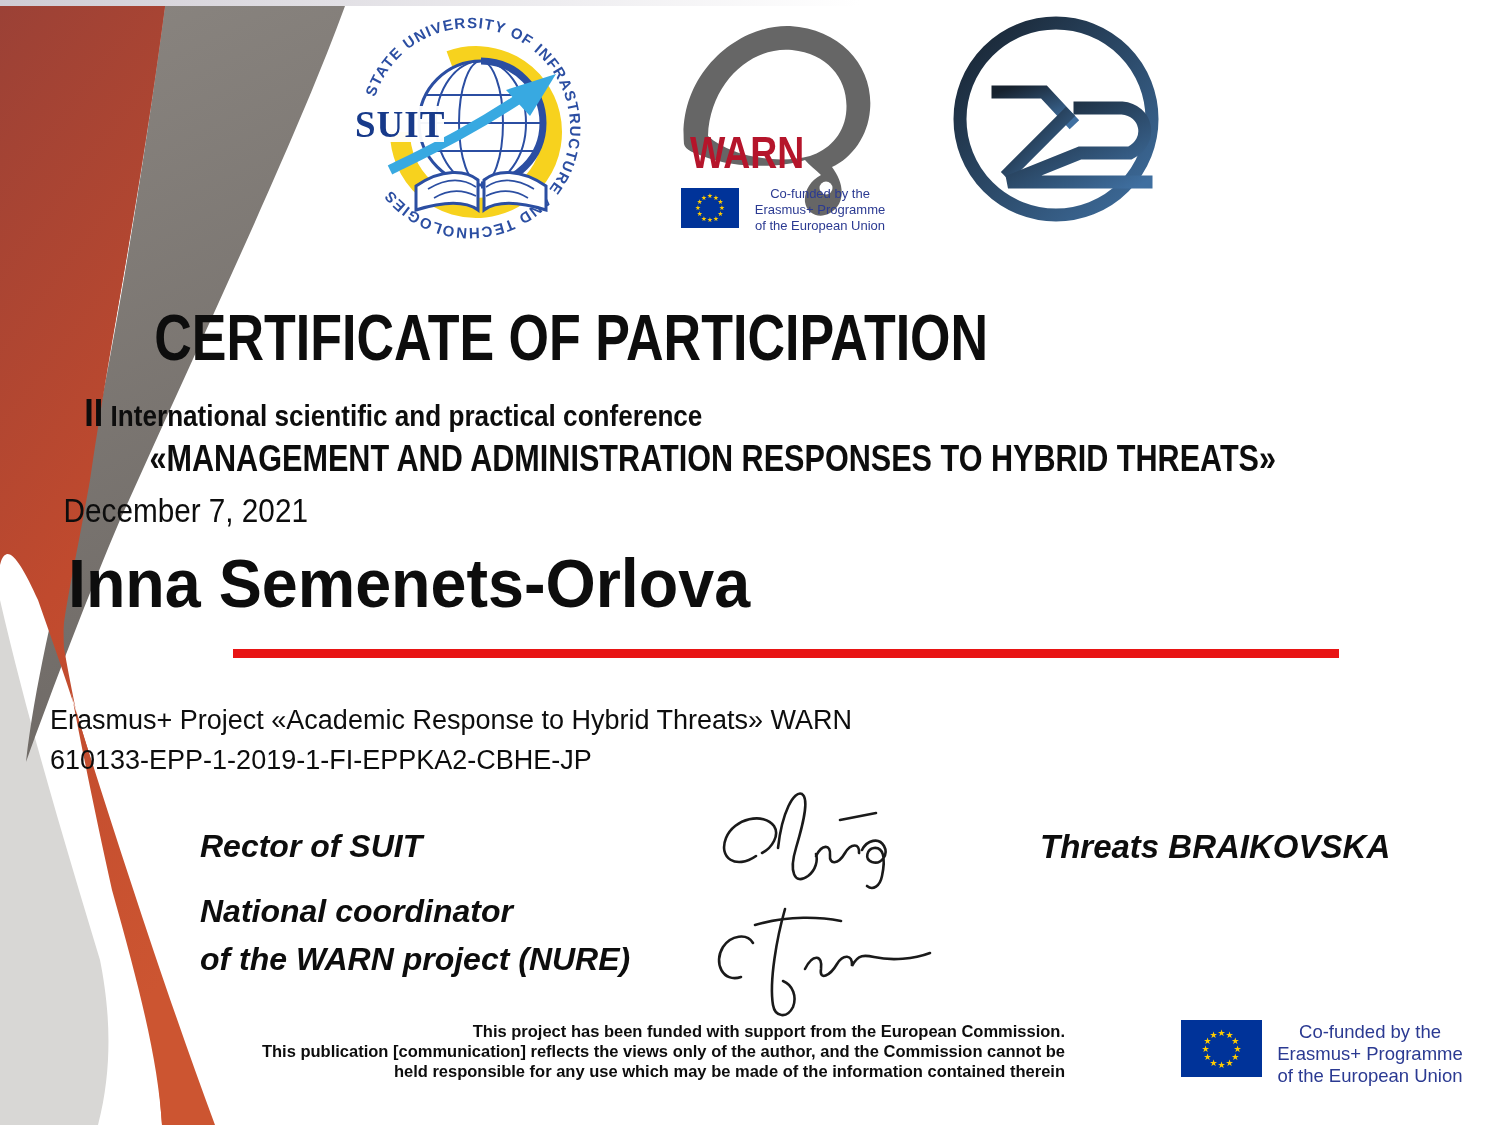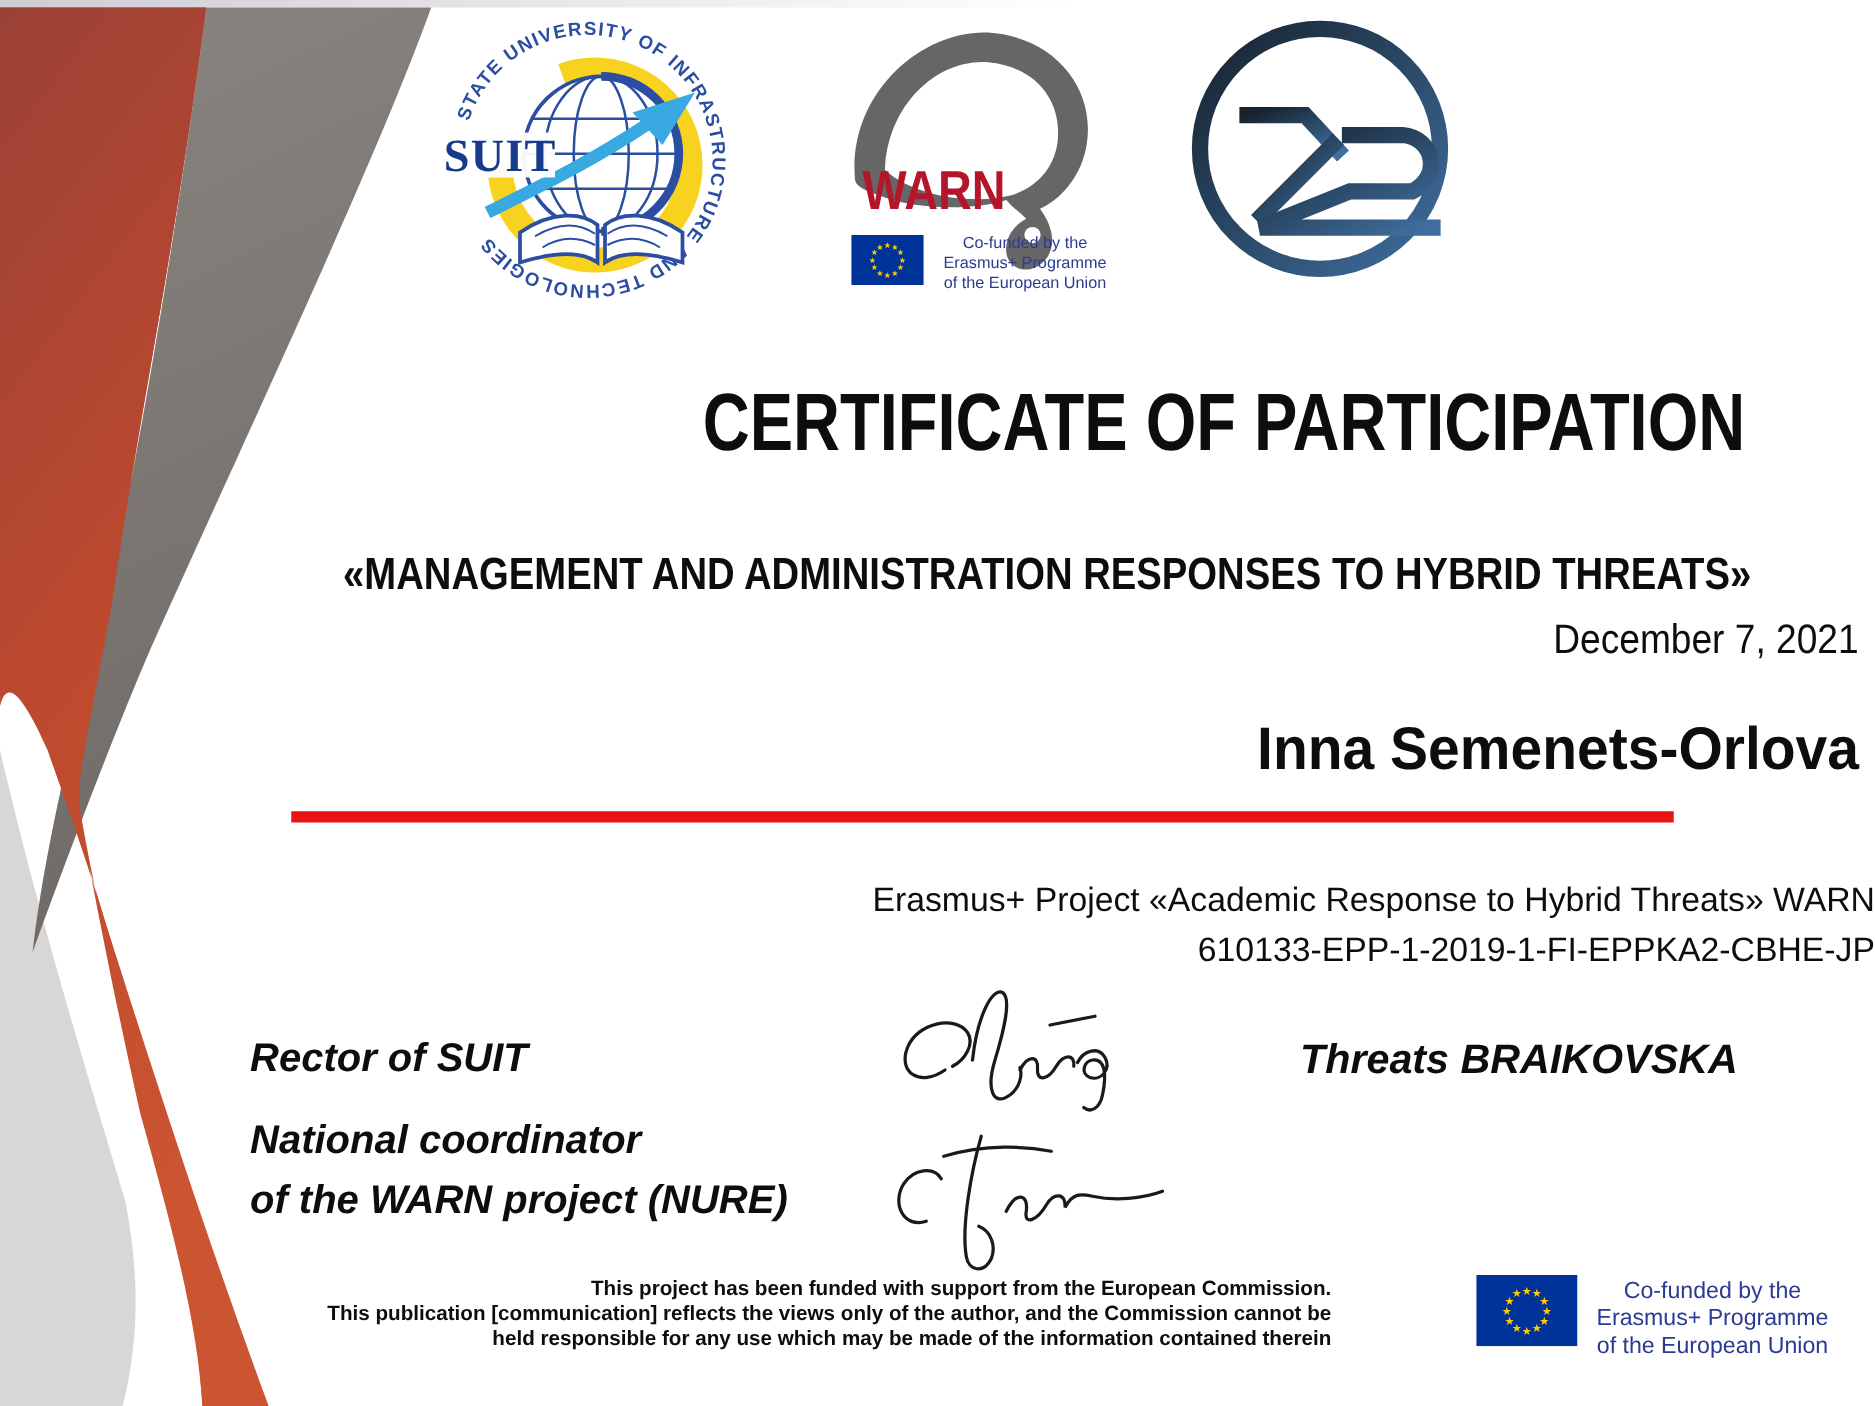--- a/index.html
+++ b/index.html
@@ -1,31 +1,31 @@
 <!DOCTYPE html>
 <html style="--ink: #0d0d0d; --accent_red: #e81414; --warn_red: #b5152b; --eu_blue: #003399; --star_yellow: #ffcc00; --euro_text_blue: #2b3a92; --suit_blue: #2b4ea2; --suit_navy: #173a8a; --suit_yellow: #f7d21e; --arrow_blue: #38a9e1; --helmet_gray: #666666; --swoosh_red_dark: #9b4136; --swoosh_red: #c44d2c; --swoosh_gray: #8a8580; --swoosh_lightgray: #d8d7d5; --mono_blue_dark: #17222e; --mono_blue: #3f6fa0;"><head>
 <meta charset="utf-8">
 <style>
   html,body{margin:0;padding:0;background:#fff;}
   .cert{position:relative;width:1500px;height:1125px;background:#fff;overflow:hidden;
         font-family:"Liberation Sans",sans-serif;color:var(--ink);}
   .cert svg{display:block;}
   .swoosh{position:absolute;left:0;top:0;z-index:0;pointer-events:none;}
-  .center{position:absolute;left:50px;width:1450px;text-align:right;z-index:1;}
+  .center{position:absolute;left:50px;width:1450px;text-align:left;z-index:1;}
   .sx{display:inline-block;white-space:nowrap;transform-origin:50% 50%;}
   .sx80{transform:scaleX(.80);}
   .sx85{transform:scaleX(.85);}
   .sx90{transform:scaleX(.90);}
   .sx95{transform:scaleX(.95);}
   .title{top:300px;font-size:65px;font-weight:bold;letter-spacing:0;}
   .conf1{top:392px;font-size:29px;font-weight:bold;}
   .conf1 .numeral{font-size:38px;}
   .conf2{top:438px;font-size:36px;font-weight:bold;}
   .date{top:492px;font-size:33px;font-weight:normal;}
-  .recipient{top:572px;font-size:48px;font-weight:bold;}
+  .recipient{top:544px;font-size:68px;font-weight:bold;}
   .underline{position:absolute;left:233px;top:649px;width:1106px;height:9px;
              background:var(--accent_red);z-index:1;}
   .project{top:700px;font-size:27px;line-height:40px;}
   .role{position:absolute;left:200px;font-size:32px;font-weight:bold;font-style:italic;z-index:1;white-space:nowrap;}
   .signer{position:absolute;left:1040px;font-size:33px;font-weight:bold;font-style:italic;z-index:1;white-space:nowrap;}
   .sig{position:absolute;z-index:1;}
   .disclaimer{position:absolute;left:245px;top:1021px;width:820px;text-align:right;
               font-size:16.5px;font-weight:bold;line-height:20px;z-index:1;}
   .eu-badge{position:absolute;left:1181px;top:1020px;z-index:1;display:flex;align-items:flex-start;}
   .eu-badge .eu-text{margin-left:10px;width:196px;text-align:center;color:var(--euro_text_blue);
@@ -164,20 +164,23 @@
       <path d="M50,78 L96,78 L122,106"></path>
       <path d="M118,102 L62,158"></path>
       <path d="M132,94 L174,94 C199,96 206,127 182,139 L132,139 L60,168 L198,168"></path>
     </g>
   </svg>
 
   <div class="center title">
     <span class="sx sx80">CERTIFICATE OF PARTICIPATION</span>
   </div>
 
+  <div class="center conf1">
+    <span class="sx sx90"><span class="numeral">II</span><span> International scientific and practical conference</span></span>
+  </div>
 
   <div class="center conf2">
     <span class="sx sx85">«MANAGEMENT AND ADMINISTRATION RESPONSES TO HYBRID THREATS»</span>
   </div>
 
   <div class="center date">
     <span class="sx sx90">December 7, 2021</span>
   </div>
 
   <div class="center recipient">

